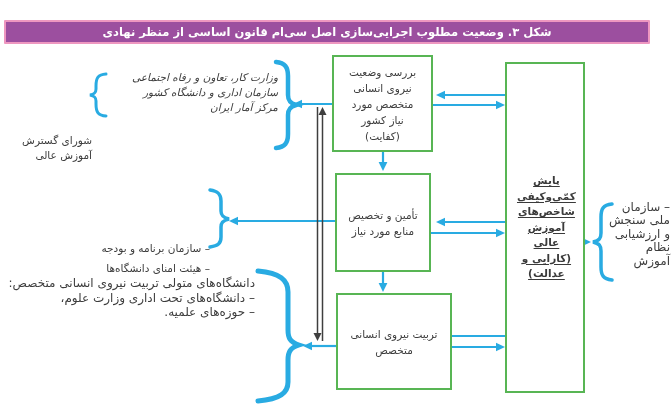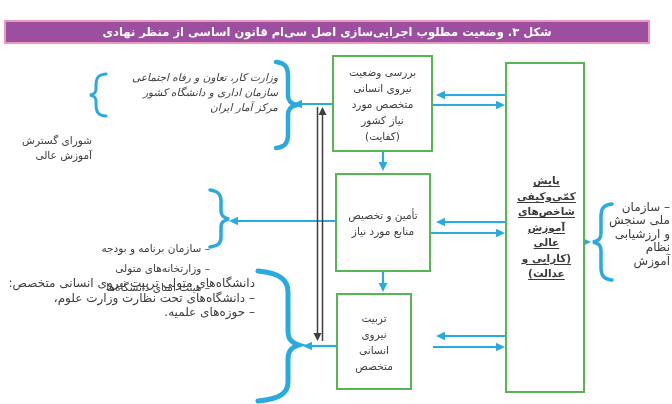--- a/index.html
+++ b/index.html
@@ -89,41 +89,40 @@
 </svg>
 
 <div class="abs pbox" style="left:332px;top:55px;width:101px;height:97px;">
   <span>بررسی وضعیت نیروی انسانی متخصص مورد نیاز کشور (کفایت)</span>
 </div>
 
 <div class="abs pbox" style="left:335px;top:173px;width:96px;height:99px;">
   <span>تأمین و تخصیص منابع مورد نیاز</span>
 </div>
 
-<div class="abs pbox" style="left:336px;top:293px;width:76px;height:97px;">
+<div class="abs pbox" style="left:336px;top:293px;width:116px;height:97px;">
   <span>تربیت نیروی انسانی متخصص</span>
 </div>
 
 <div class="abs pbox monitor" style="left:505px;top:62px;width:80px;height:331px;">
   <span class="inner">پایش کمّی‌وکیفی شاخص‌های آموزش عالی (کارایی و عدالت)</span>
 </div>
 
 <div class="abs sidetext" style="left:6px;top:93px;width:86px;line-height:15px;margin-top:40px;">شورای گسترش آموزش عالی</div>
 
 <div class="abs sidetext" style="left:108px;top:70px;width:170px;line-height:15.2px;font-style:italic;">
   <div>وزارت کار، تعاون و رفاه اجتماعی</div>
   <div>سازمان اداری و دانشگاه کشور</div>
   <div>مرکز آمار ایران</div>
 </div>
 
 <div class="abs sidetext" style="left:62px;top:191px;width:148px;line-height:19.5px;margin-top:48px;">
   <div>– سازمان برنامه و بودجه</div>
-  <div>– وزارتخانه‌های متولی</div>
   <div>– هیئت امنای دانشگاه‌ها</div>
 </div>
 
 <div class="abs sidetext" style="left:8px;top:276px;width:247px;line-height:14.7px;font-size:12px;">
   <div>دانشگاه‌های متولی تربیت نیروی انسانی متخصص:</div>
-  <div>– دانشگاه‌های تحت نظارت وزارت علوم،</div>
+  <div>– دانشگاه‌های تحت اداری وزارت علوم،</div>
   <div>– حوزه‌های علمیه.</div>
 </div>
 
 <div class="abs sidetext" style="left:606px;top:201px;width:64px;line-height:13.4px;font-size:12px;">– سازمان ملی سنجش و ارزشیابی نظام آموزش</div>
 
 </body></html>

